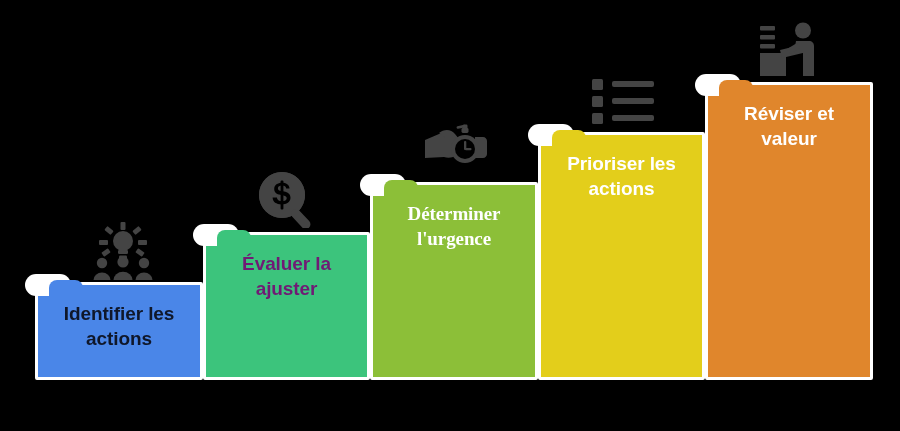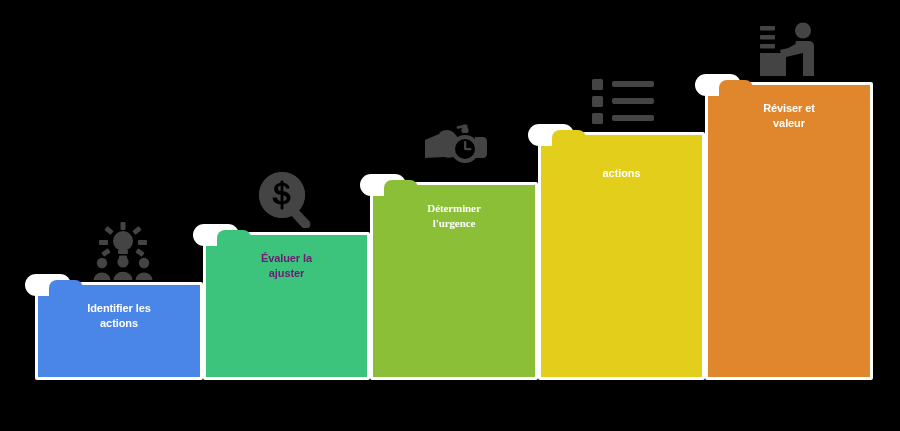--- a/index.html
+++ b/index.html
@@ -60,21 +60,21 @@
     border-radius: 8px 8px 0 0;
     z-index: 2;
   }
 
   .step .label {
     position: relative;
     z-index: 3;
     display: block;
     color: #ffffff;
     font-weight: bold;
-    font-size: 11px;
+    font-size: 19px;
     line-height: 1.32;
     text-align: center;
     padding: 16px 10px 0 10px;
     letter-spacing: -0.1px;
   }
 
   
   .icon {
     position: absolute;
     z-index: 5;
@@ -103,21 +103,21 @@
 </head>
 <body>
 
 <div id="stage" style="background: rgb(0, 0, 0);">
 
   <div class="chart">
 
     <div class="step step-1" style="height: 98px; background: rgb(74, 134, 232); border-color: rgb(255, 255, 255);">
       <span class="notch"></span>
       <span class="notch-fill" style="background: rgb(74, 134, 232);"></span>
-      <span class="label" style="color: #ffffff;">
+      <span class="label" style="color: #0f172a;">
         <span>Identifier les</span><br>
         <span>actions</span>
       </span>
     </div>
 
     <div class="step step-2" style="height: 148px; background: rgb(60, 196, 124); border-color: rgb(255, 255, 255);">
       <span class="notch"></span>
       <span class="notch-fill" style="background: rgb(60, 196, 124);"></span>
       <span class="label" style="color: #701a75;">
         <span>Évaluer la</span><br>
@@ -131,21 +131,21 @@
       <span class="label" style="color: rgb(255, 255, 255);">
         <span>Déterminer</span><br>
         <span>l'urgence</span>
       </span>
     </div>
 
     <div class="step step-4" style="height: 248px; background: rgb(227, 206, 27); border-color: rgb(255, 255, 255);">
       <span class="notch"></span>
       <span class="notch-fill" style="background: rgb(227, 206, 27);"></span>
       <span class="label" style="color: rgb(255, 255, 255);">
-        <br>
+        <span>Prioriser les</span><br>
         <span>actions</span>
       </span>
     </div>
 
     <div class="step step-5" style="height: 298px; background: rgb(224, 134, 44); border-color: rgb(255, 255, 255);">
       <span class="notch"></span>
       <span class="notch-fill" style="background: rgb(224, 134, 44);"></span>
       <span class="label" style="color: rgb(255, 255, 255);">
         <span>Réviser et</span><br>
         <span>valeur</span>

